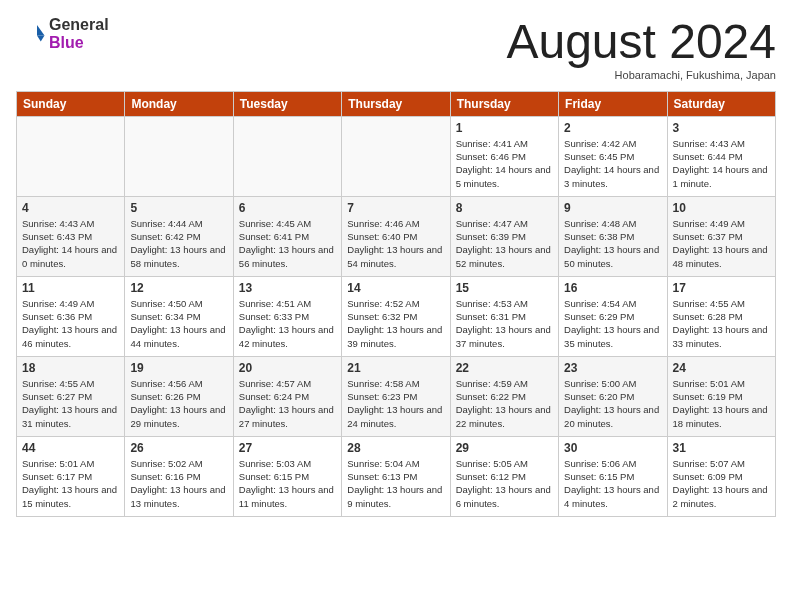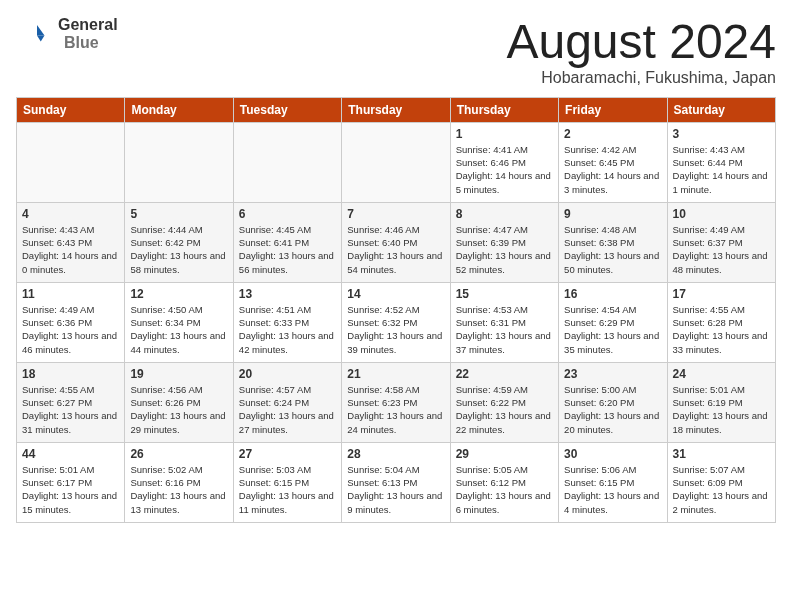--- a/index.html
+++ b/index.html
@@ -12,53 +12,52 @@
     }
     .header-area {
       display: flex;
       align-items: flex-start;
       justify-content: space-between;
       margin-bottom: 10px;
     }
     .logo-area {
       display: flex;
       align-items: center;
-      gap: 12px;
+      gap: 3px;
     }
     .logo-text {
       display: flex;
       flex-direction: column;
       line-height: 1.1;
     }
     .logo-general {
       font-size: 16px;
       font-weight: bold;
       color: #333;
     }
     .logo-blue {
       font-size: 16px;
       font-weight: bold;
-      color: #737373;
-      margin-left: 6px;
+      color: #a21caf;
     }
     .logo-icon {
       width: 30px;
       height: 30px;
     }
     .title-area {
       text-align: right;
     }
     .month-title {
       font-size: 48px;
       font-weight: 300;
       color: #222;
       line-height: 1.1;
     }
     .subtitle {
-      font-size: 16px;
+      font-size: 11px;
       color: #444;
     }
     table {
       width: 100%;
       border-collapse: collapse;
       font-size: 10.5px;
     }
     thead th {
       background: #c2410c;
       color: #fff;

